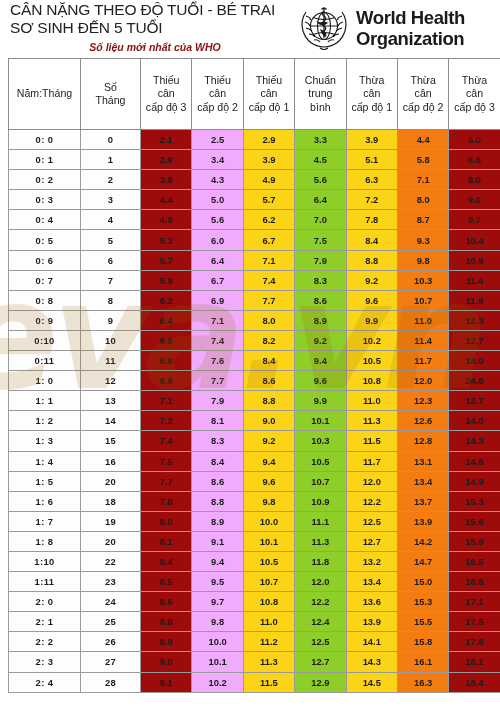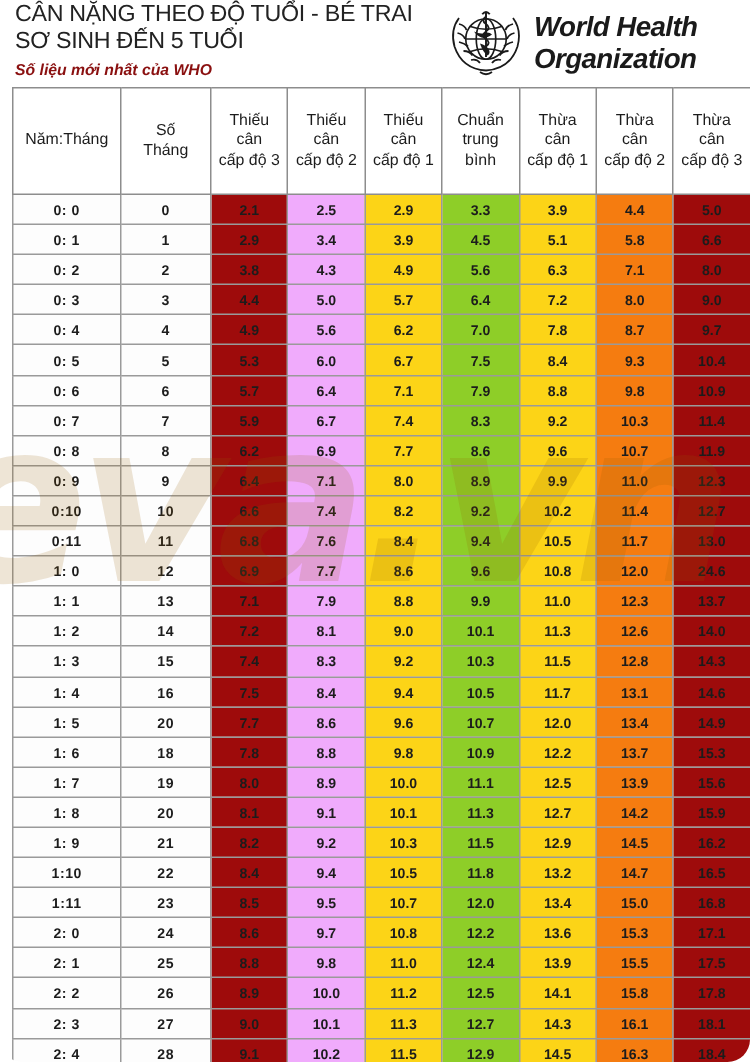--- a/index.html
+++ b/index.html
@@ -39,37 +39,37 @@
     white-space:nowrap;
   }
   .subtitle{
     font-size:10.5px;
     font-style:italic;
     font-weight:bold;
     color:#8a1010;
     line-height:13px;
     margin-top:4px;
     white-space:nowrap;
+    text-align:center;
   }
   .who-logo{
     position:absolute;
     left:296px;top:1px;
     width:200px;height:54px;
     display:flex;
     align-items:center;
   }
   .who-emblem{width:56px;height:52px;flex:0 0 56px;}
   .who-words{
     margin-left:4px;
     font-size:18.5px;
     font-weight:bold;
     line-height:21px;
     color:#1a1a1a;
     letter-spacing:-0.4px;
-    font-style:italic;
   }
 
   
   .tbl-wrap{
     position:absolute;
     left:8px;top:58px;
     width:492px;
   }
   table.wfa{
     border-collapse:collapse;
@@ -484,31 +484,20 @@
             <td class="lbl">20</td>
             <td class="b0">8.1</td>
             <td class="b1">9.1</td>
             <td class="b2">10.1</td>
             <td class="b3">11.3</td>
             <td class="b4">12.7</td>
             <td class="b5">14.2</td>
             <td class="b6">15.9</td>
           </tr>
           <tr>
-            <td class="lbl">1: 9</td>
-            <td class="lbl">21</td>
-            <td class="b0">8.2</td>
-            <td class="b1">9.2</td>
-            <td class="b2">10.3</td>
-            <td class="b3">11.5</td>
-            <td class="b4">12.9</td>
-            <td class="b5">14.5</td>
-            <td class="b6">16.2</td>
-          </tr>
-          <tr>
             <td class="lbl">1:10</td>
             <td class="lbl">22</td>
             <td class="b0">8.4</td>
             <td class="b1">9.4</td>
             <td class="b2">10.5</td>
             <td class="b3">11.8</td>
             <td class="b4">13.2</td>
             <td class="b5">14.7</td>
             <td class="b6">16.5</td>
           </tr>

